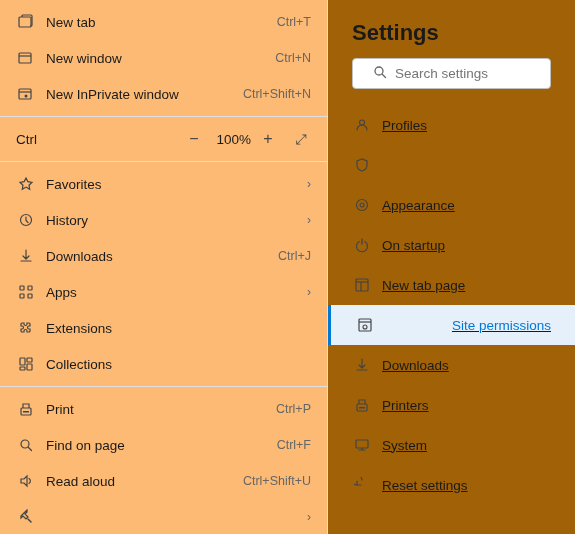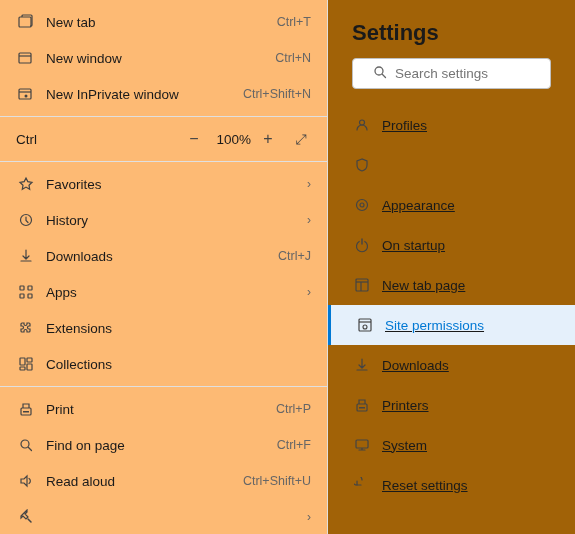--- a/index.html
+++ b/index.html
@@ -160,20 +160,21 @@
       padding: 10px 24px;
       cursor: pointer;
       color: #1a1a1a;
       position: relative;
       min-height: 40px;
       text-decoration: underline;
     }
     .nav-item.active {
       background: #e5f0fb;
       border-left: 3px solid #0078d4;
+      justify-content: space-between;
     }
     .nav-item.active .nav-label {
       color: #0078d4;
       font-weight: 500;
     }
     .nav-item .nav-icon {
       width: 20px;
       height: 20px;
       margin-right: 10px;
       display: flex;

